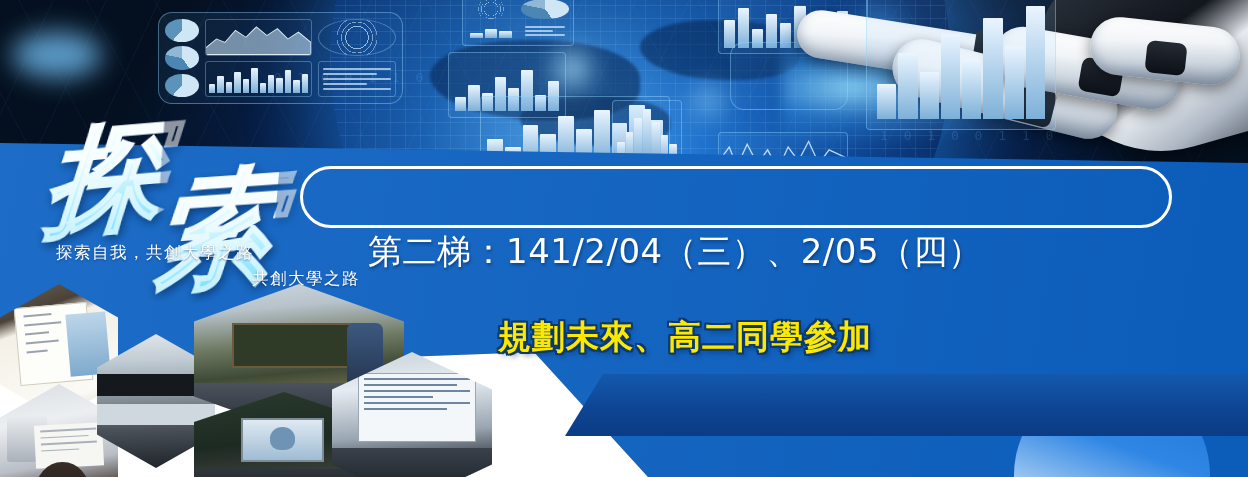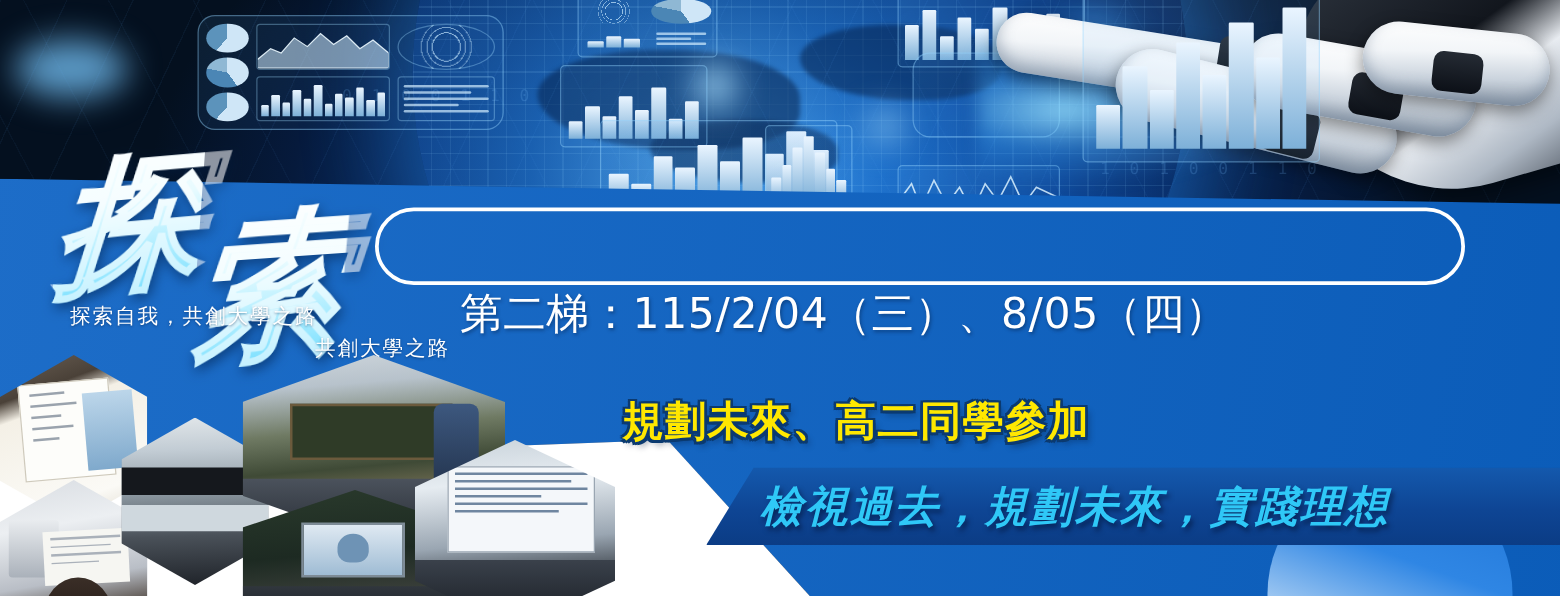--- a/index.html
+++ b/index.html
@@ -460,27 +460,26 @@
   </div>
 
   <div class="subline">
     <span>探索自我，共創大學之路</span>
     <span class="l2">共創大學之路</span>
   </div>
 
   <div class="title-pill"></div>
 
   <div class="dates">
-    <div class="date-row">第二梯：115/2/04（三）、8/05（四）</div>
+    <div class="date-row">第二梯：141/2/04（三）、2/05（四）</div>
   </div>
 
   <div class="welcome">規劃未來、高二同學參加</div>
 
   <div class="ribbon"></div>
-  <div class="slogan">檢視過去，規劃未來，實踐理想</div>
 
   <div class="collage">
 
     <div class="hex" style="left:6px;top:2px;">
       <div class="hex-img p-doc">
         <div class="sheet">
           <i style="width:40%"></i>
             <i style="width:52%"></i>
             <i style="width:34%"></i>
             <i style="width:46%"></i>

